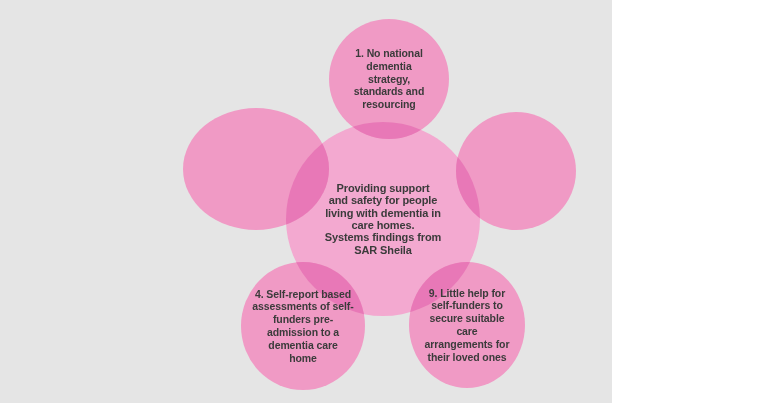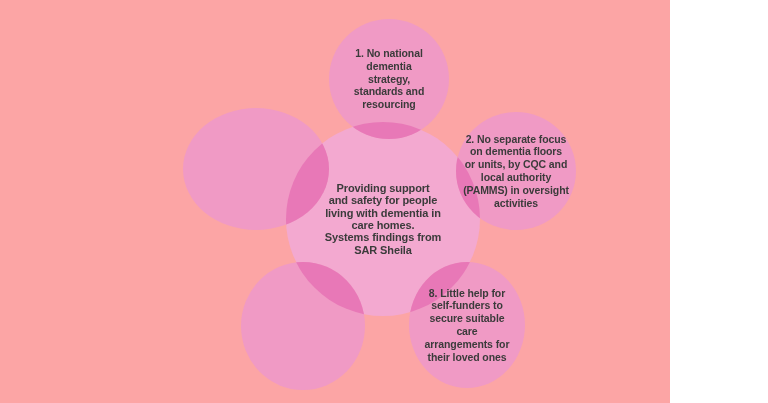--- a/index.html
+++ b/index.html
@@ -2,23 +2,23 @@
 <html><head>
 <meta charset="utf-8">
 <style>
   html, body {
     margin: 0;
     padding: 0;
     background: #ffffff;
   }
   .canvas {
     position: relative;
-    width: 670px;
+    width: 612px;
     height: 403px;
-    background: #fca5a5;
+    background: #e5e5e5;
     overflow: hidden;
     font-family: "Liberation Sans", sans-serif;
   }
   .diagram-svg {
     position: absolute;
     left: 0;
     top: 0;
     width: 768px;
     height: 403px;
   }
@@ -94,32 +94,32 @@
     <circle cx="383" cy="219" r="97" clip-path="url(#clip-n4)" fill="#E878B7"></circle>
     <circle cx="383" cy="219" r="97" clip-path="url(#clip-n5)" fill="#E878B7"></circle>
   </svg>
 
   <div class="label-layer">
     <div class="node-label outer-label label-1">1. No national
 dementia
 strategy,
 standards and
 resourcing</div>
-    <div class="node-label outer-label label-2">2. No separate focus
-on dementia floors
-or units, by CQC and
-local authority
-(PAMMS) in oversight
-activities</div>
-    <div class="node-label outer-label label-3">8. Little help for
+    <div class="node-label outer-label label-3">9. Little help for
 self-funders to
 secure suitable
 care
 arrangements for
 their loved ones</div>
+    <div class="node-label outer-label label-4">4. Self-report based
+assessments of self-
+funders pre-
+admission to a
+dementia care
+home</div>
     <div class="node-label center-label label-center">Providing support
 and safety for people
 living with dementia in
 care homes.
 Systems findings from
 SAR Sheila</div>
   </div>
 
 </div>
 

